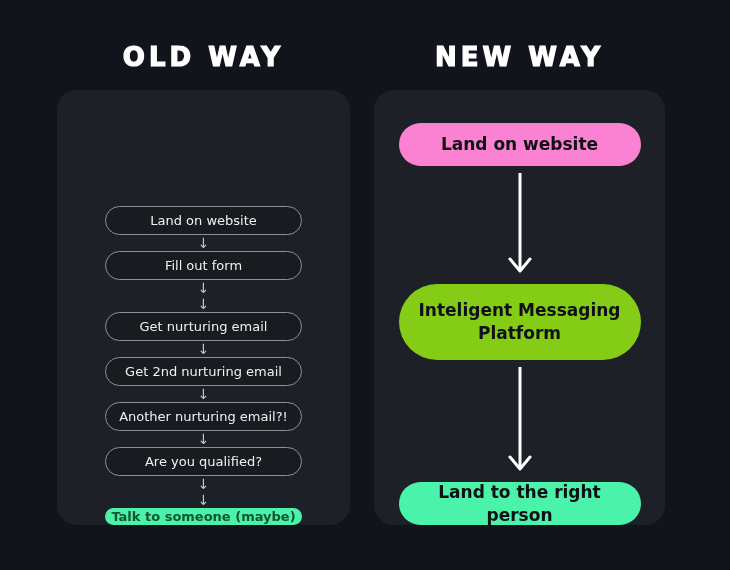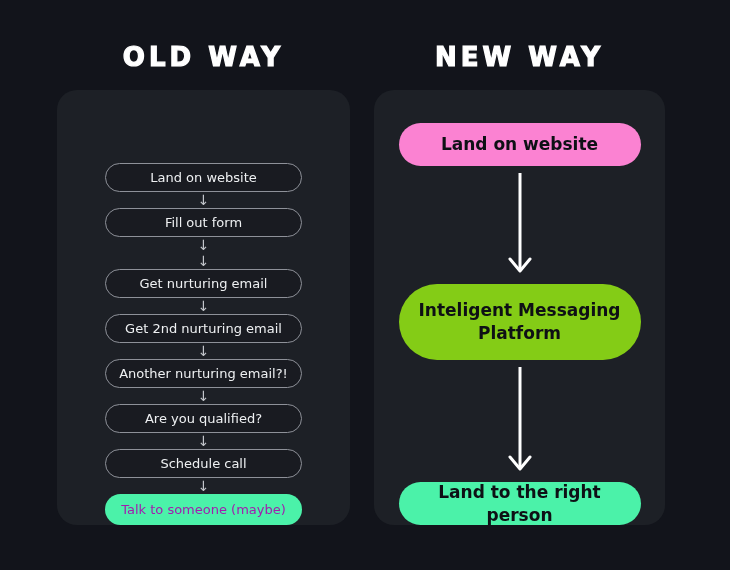--- a/index.html
+++ b/index.html
@@ -51,25 +51,25 @@
     box-sizing: border-box;
     border: 1px solid #8e9199;
     border-radius: 15px;
     background: #191b21;
     color: #eef0f2;
     font-size: 13px;
     display: flex; align-items: center; justify-content: center;
     flex: 0 0 auto;
   }
   .pill-fill-small {
-    width: 197px; height: 31px;
+    width: 197px; height: 17px;
     border-radius: 16px;
-    color: #a21caf;
+    color: #14532d;
     font-size: 13px;
-    font-weight: normal;
+    font-weight: bold;
     display: flex; align-items: center; justify-content: center;
     flex: 0 0 auto;
   }
   .small-arrow {
     color: #c3c6cb;
     font-size: 14px;
     line-height: 16px;
     height: 16px;
     flex: 0 0 auto;
   }
@@ -106,21 +106,20 @@
       <div class="small-arrow">↓</div>
       <div class="small-arrow">↓</div>
       <div class="pill-outline">Get nurturing email</div>
       <div class="small-arrow">↓</div>
       <div class="pill-outline">Get 2nd nurturing email</div>
       <div class="small-arrow">↓</div>
       <div class="pill-outline">Another nurturing email?!</div>
       <div class="small-arrow">↓</div>
       <div class="pill-outline">Are you qualified?</div>
       <div class="small-arrow">↓</div>
-      <div class="pill-outline">Schedule call</div>
       <div class="small-arrow">↓</div>
       <div class="pill-fill-small" style="background: rgb(75, 242, 169);">Talk to someone (maybe)</div>
     </div>
 </div>
 
 <div id="new-panel" class="panel">
   <div id="new-flow" class="flow">
       <div class="pill-big h1line" style="background: rgb(251, 130, 210);">Land on website</div>
       <div class="big-arrow"><svg width="26" height="100" viewBox="0 0 26 100">
           <line x1="13" y1="0" x2="13" y2="96" stroke="#ffffff" stroke-width="3"></line>

